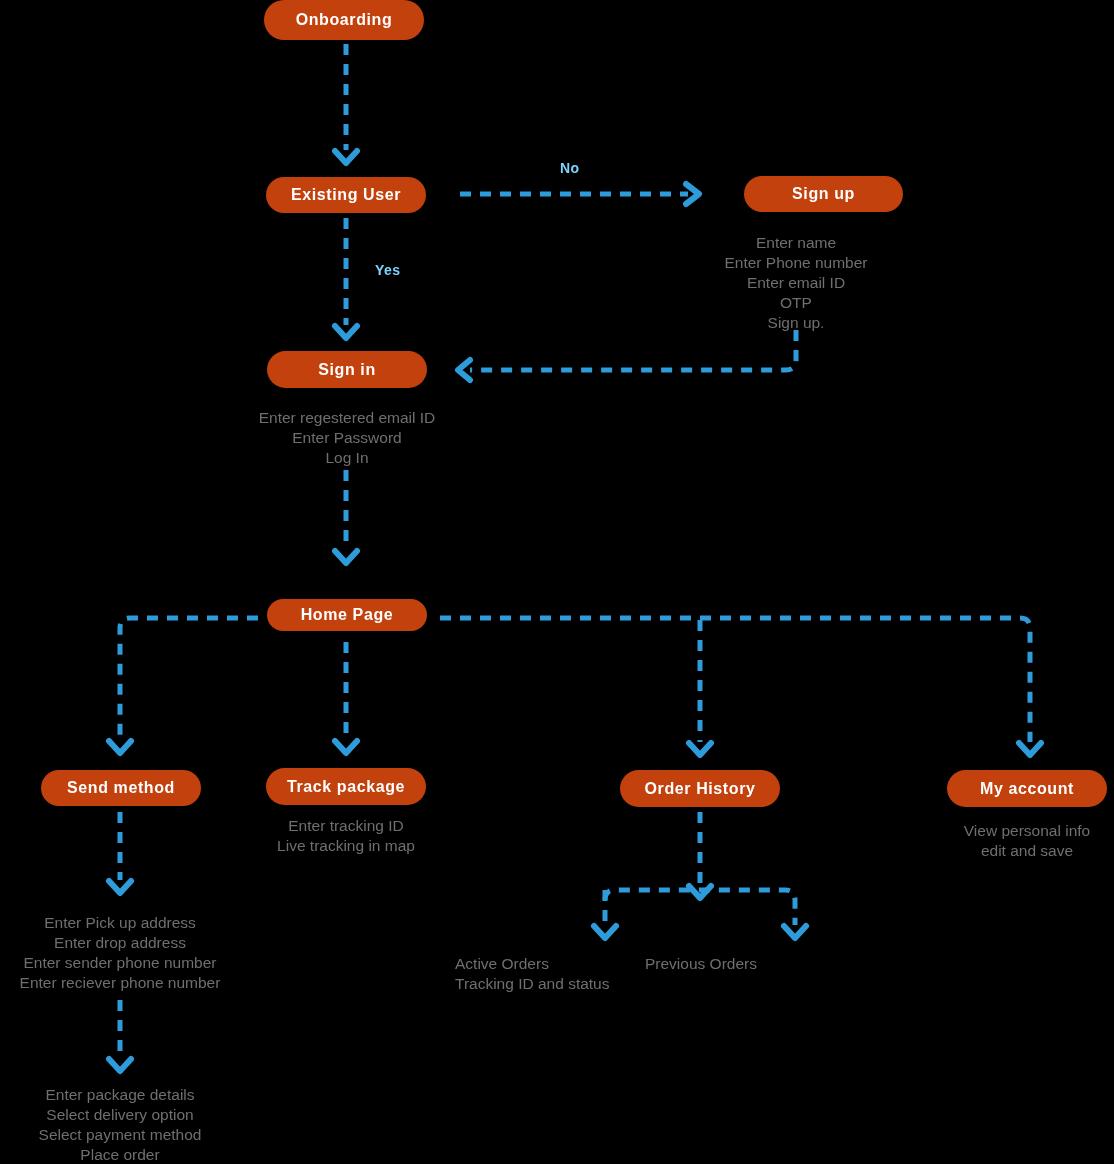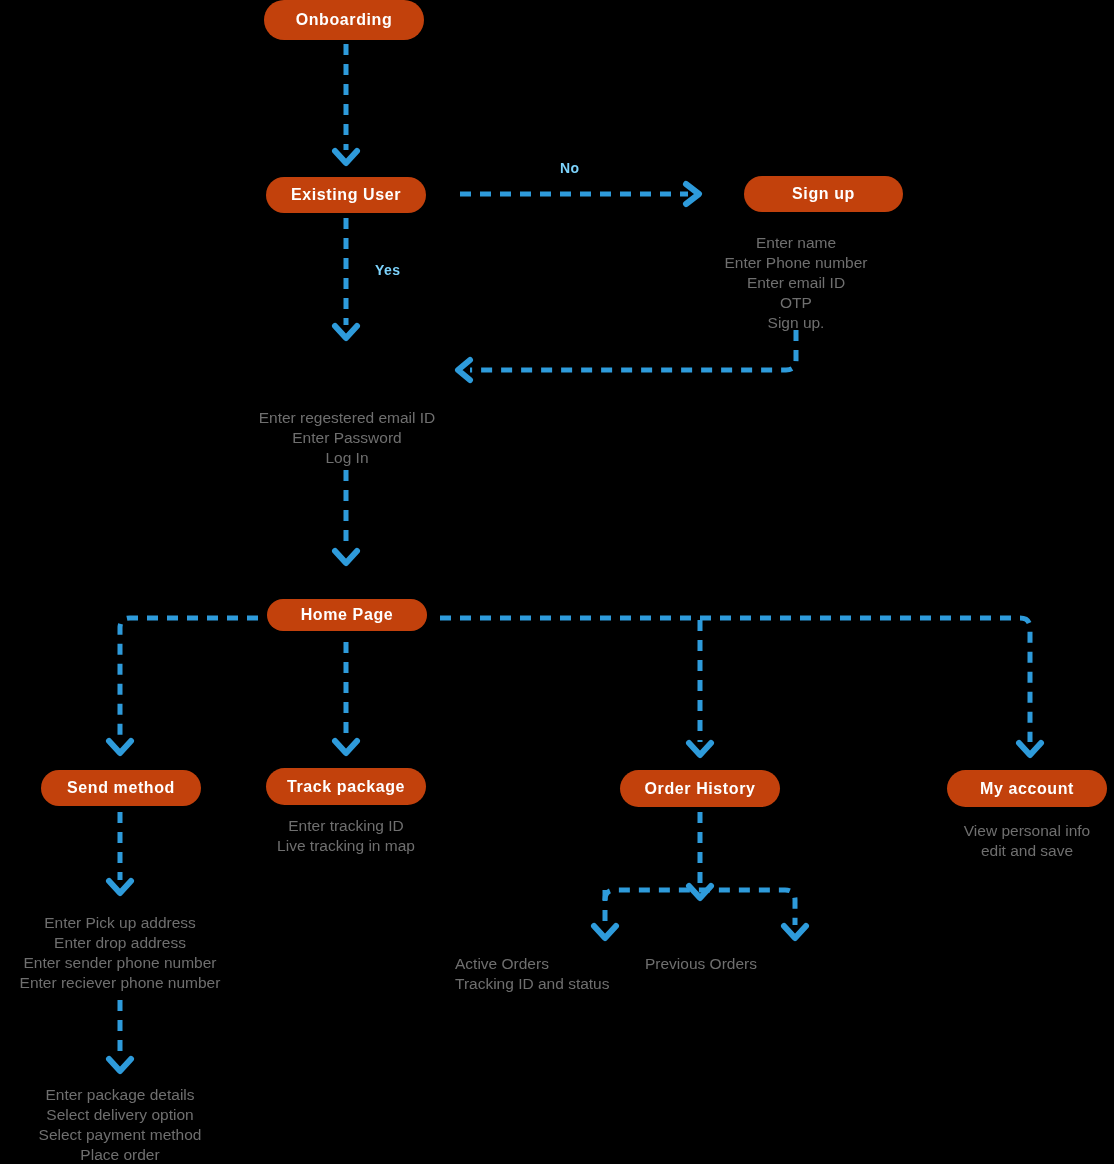--- a/index.html
+++ b/index.html
@@ -129,20 +129,23 @@
   </div>
 
   <div class="node" style="left:266px; top:177px; width:160px; height:36px;">
     <span>Existing User</span>
   </div>
 
   <div class="node" style="left:744px; top:176px; width:159px; height:36px;">
     <span>Sign up</span>
   </div>
 
+  <div class="node" style="left:267px; top:351px; width:160px; height:37px;">
+    <span>Sign in</span>
+  </div>
 
   <div class="node" style="left:267px; top:599px; width:160px; height:32px;">
     <span>Home Page</span>
   </div>
 
   <div class="node" style="left:41px; top:770px; width:160px; height:36px;">
     <span>Send method</span>
   </div>
 
   <div class="node" style="left:266px; top:768px; width:160px; height:37px;">

